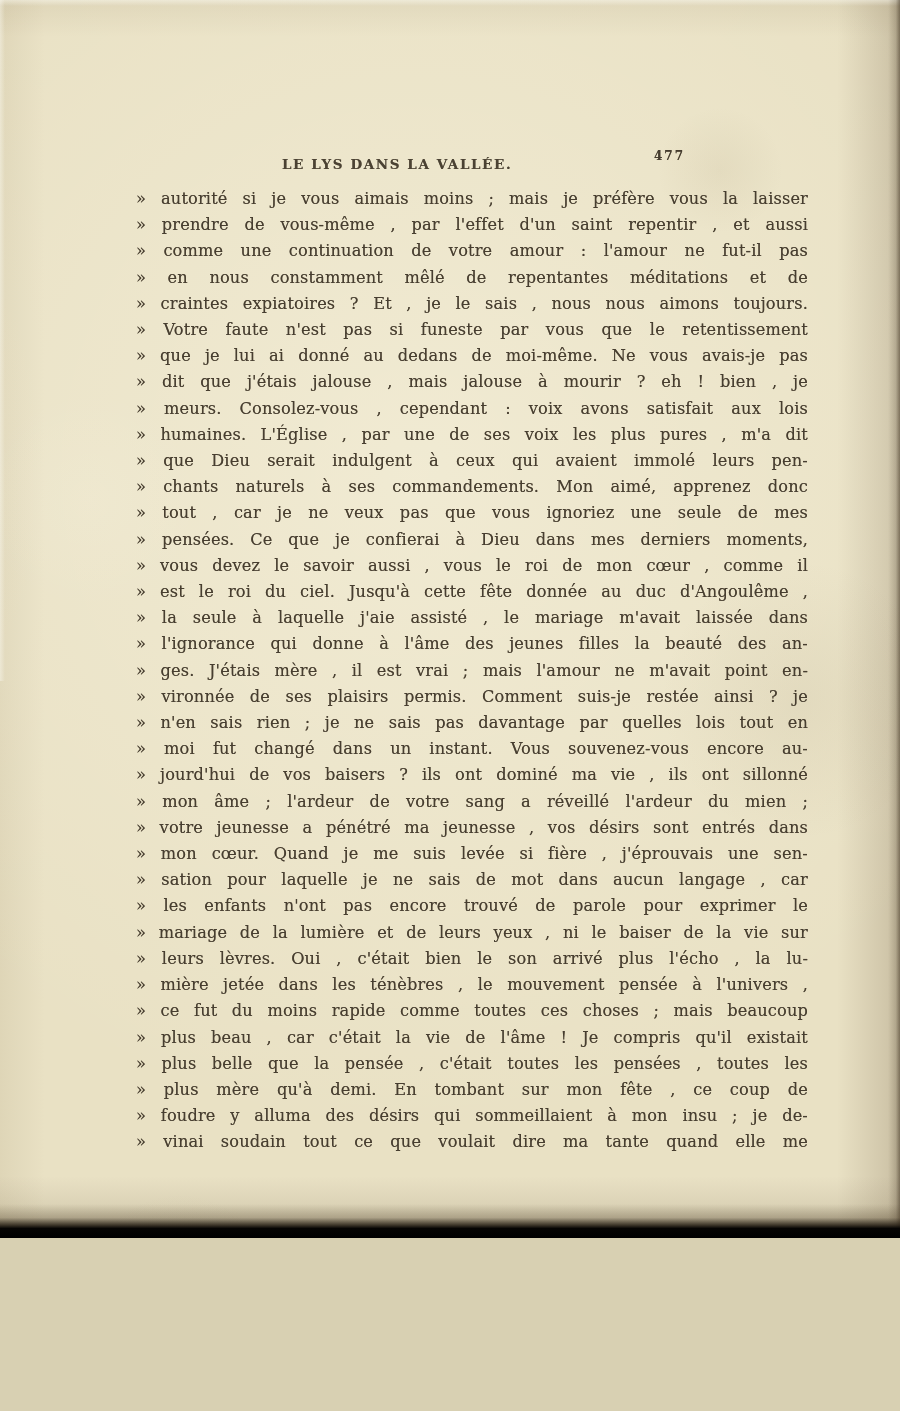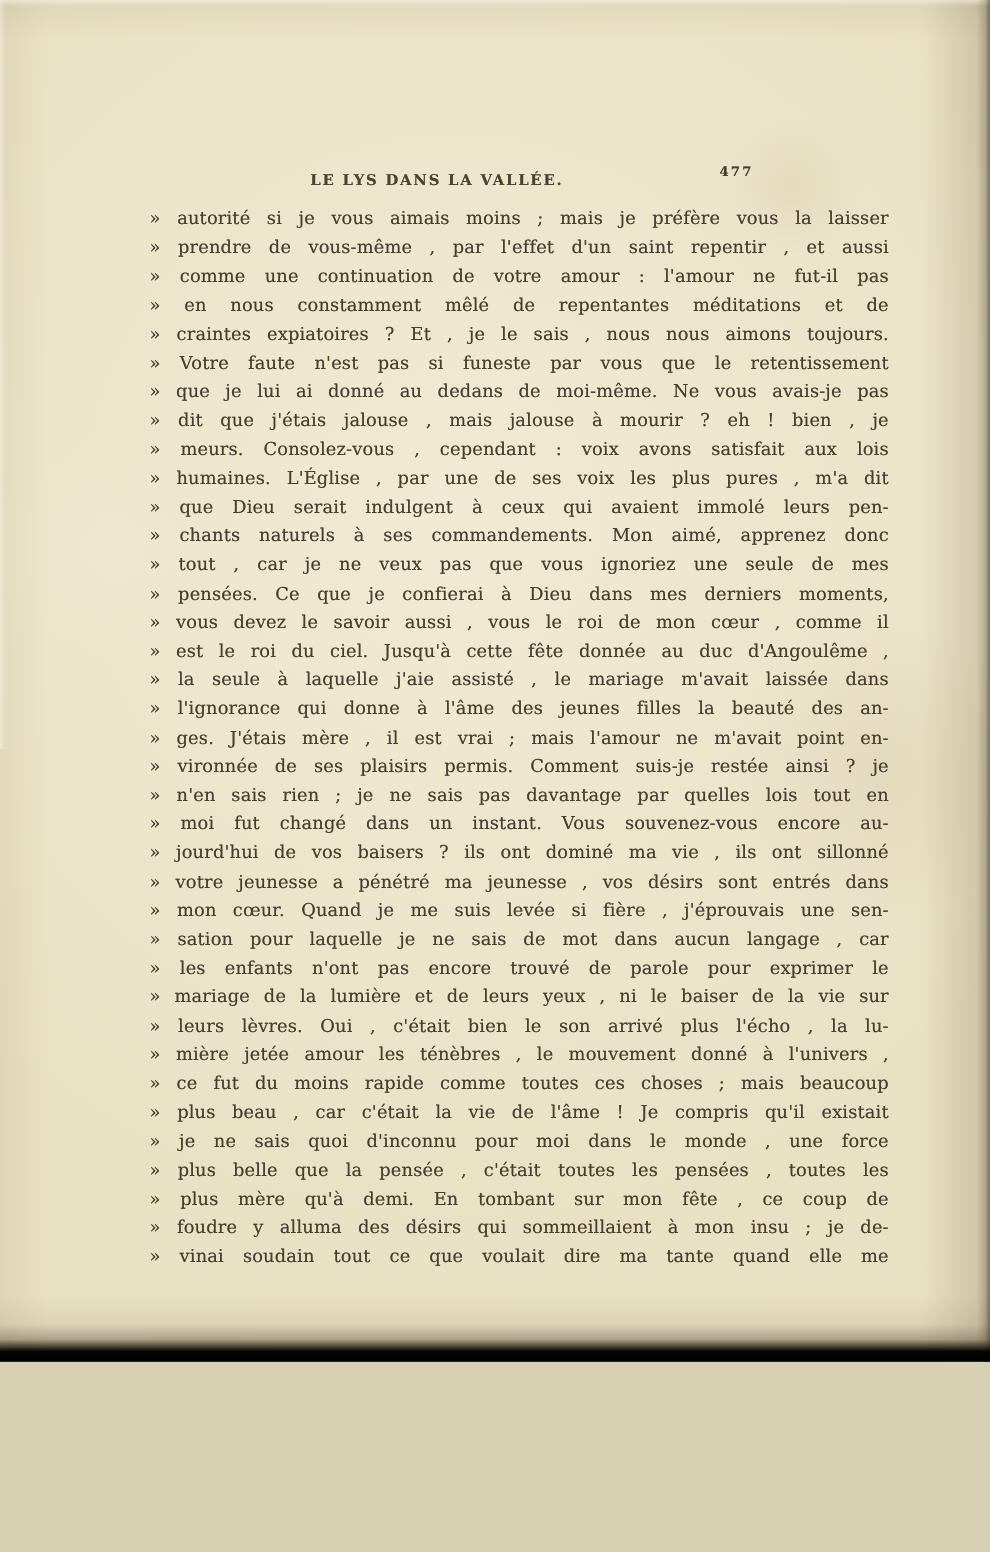--- a/index.html
+++ b/index.html
@@ -167,40 +167,40 @@
       <div class="line">» ges. J'étais mère , il est vrai ; mais l'amour ne m'avait point en-</div>
 
       <div class="line">» vironnée de ses plaisirs permis. Comment suis-je restée ainsi ? je</div>
 
       <div class="line">» n'en sais rien ; je ne sais pas davantage par quelles lois tout en</div>
 
       <div class="line">» moi fut changé dans un instant. Vous souvenez-vous encore au-</div>
 
       <div class="line">» jourd'hui de vos baisers ? ils ont dominé ma vie , ils ont sillonné</div>
 
+      <div class="line">» mon âme ; l'ardeur de votre sang a réveillé l'ardeur du mien ;</div>
 
       <div class="line">» votre jeunesse a pénétré ma jeunesse , vos désirs sont entrés dans</div>
 
       <div class="line">» mon cœur. Quand je me suis levée si fière , j'éprouvais une sen-</div>
 
       <div class="line">» sation pour laquelle je ne sais de mot dans aucun langage , car</div>
 
       <div class="line">» les enfants n'ont pas encore trouvé de parole pour exprimer le</div>
 
       <div class="line">» mariage de la lumière et de leurs yeux , ni le baiser de la vie sur</div>
 
       <div class="line">» leurs lèvres. Oui , c'était bien le son arrivé plus l'écho , la lu-</div>
 
-      <div class="line">» mière jetée amour les ténèbres , le mouvement donné à l'univers ,</div>
+      <div class="line">» mière jetée dans les ténèbres , le mouvement pensée à l'univers ,</div>
 
       <div class="line">» ce fut du moins rapide comme toutes ces choses ; mais beaucoup</div>
 
       <div class="line">» plus beau , car c'était la vie de l'âme ! Je compris qu'il existait</div>
 
-      <div class="line">» je ne sais quoi d'inconnu pour moi dans le monde , une force</div>
 
       <div class="line">» plus belle que la pensée , c'était toutes les pensées , toutes les</div>
 
 
       <div class="line">» plus mère qu'à demi. En tombant sur mon fête , ce coup de</div>
 
       <div class="line">» foudre y alluma des désirs qui sommeillaient à mon insu ; je de-</div>
 
       <div class="line">» vinai soudain tout ce que voulait dire ma tante quand elle me</div>
     </div>

